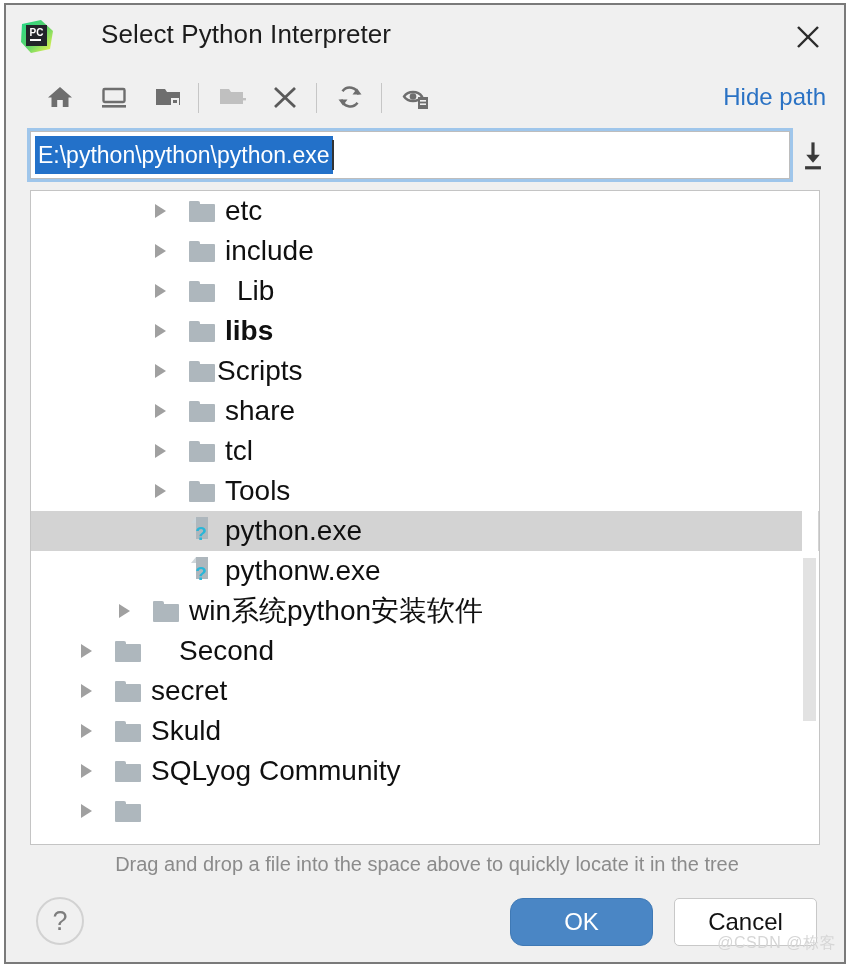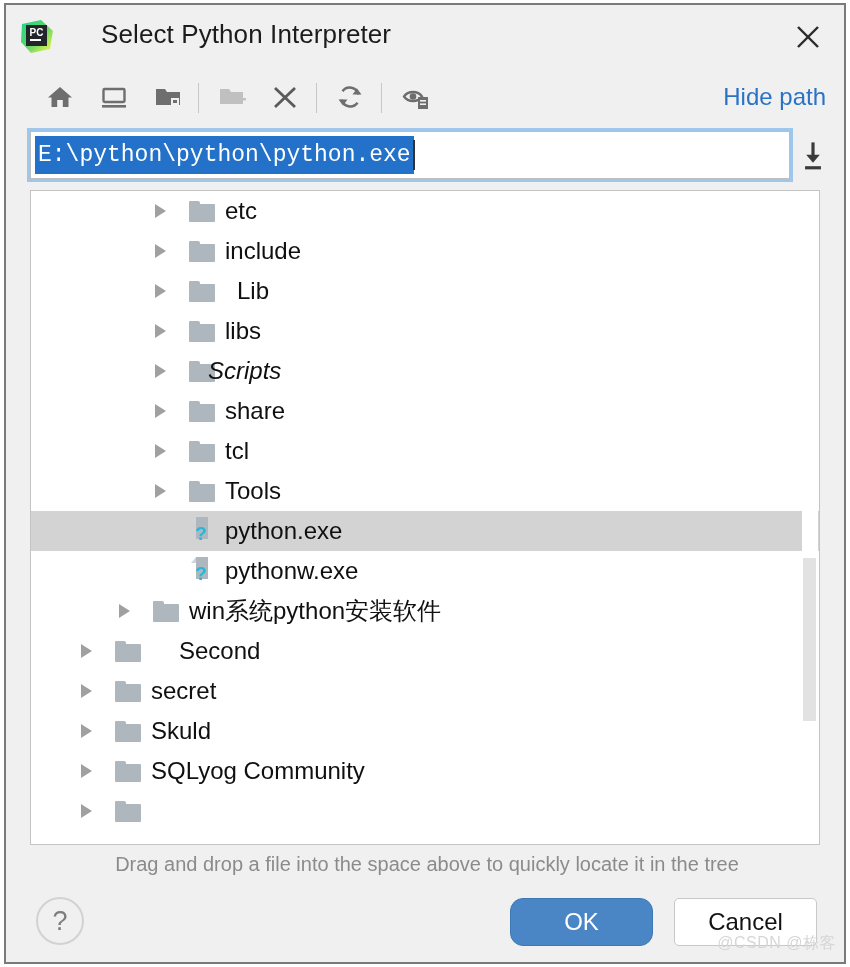--- a/index.html
+++ b/index.html
@@ -115,21 +115,21 @@
     cursor: text;
     overflow: hidden;
   }
   .path-sel {
     background: #2371c9;
     color: #ffffff;
     font-size: 23px;
     line-height: 34px;
     padding: 2px 3px 2px 3px;
     white-space: nowrap;
-    font-family: Liberation Mono, monospace;
+    font-family: Liberation Sans, sans-serif;
   }
   .path-caret {
     width: 2px;
     height: 30px;
     background: #333;
     margin-left: -1px;
   }
   .dl-icon {
     position: absolute;
     right: 14px;
@@ -168,21 +168,21 @@
   .row .arrow {
     position: absolute;
     width: 0; height: 0;
     border-left: 11px solid #a0a0a0;
     border-top: 7px solid transparent;
     border-bottom: 7px solid transparent;
   }
   .row .ficon { position: absolute; }
   .row .label {
     position: absolute;
-    font-size: 24px;
+    font-size: 28px;
     color: #101010;
     font-family: "Liberation Sans", sans-serif;
   }
 
   
   .folder {
     width: 26px; height: 21px;
     position: relative;
   }
   .folder::before {
@@ -422,28 +422,28 @@
           <div class="ficon" style="left: 158px;">
             <div class="folder"></div>
           </div>
           <div class="label" style="left: 206px;">Lib</div>
         </div>
         <div class="row">
           <div class="arrow" style="left: 124px;"></div>
           <div class="ficon" style="left: 158px;">
             <div class="folder"></div>
           </div>
-          <div class="label" style="left: 194px;">libs</div>
-        </div>
-        <div class="row">
-          <div class="arrow" style="left: 124px;"></div>
-          <div class="ficon" style="left: 158px;">
-            <div class="folder"></div>
-          </div>
-          <div class="label" style="left: 177px; font-style: italic;">Scripts</div>
+          <div class="label" style="left: 194px; font-weight: bold;">libs</div>
+        </div>
+        <div class="row">
+          <div class="arrow" style="left: 124px;"></div>
+          <div class="ficon" style="left: 158px;">
+            <div class="folder"></div>
+          </div>
+          <div class="label" style="left: 186px;">Scripts</div>
         </div>
         <div class="row">
           <div class="arrow" style="left: 124px;"></div>
           <div class="ficon" style="left: 158px;">
             <div class="folder"></div>
           </div>
           <div class="label" style="left: 194px;">share</div>
         </div>
         <div class="row">
           <div class="arrow" style="left: 124px;"></div>

